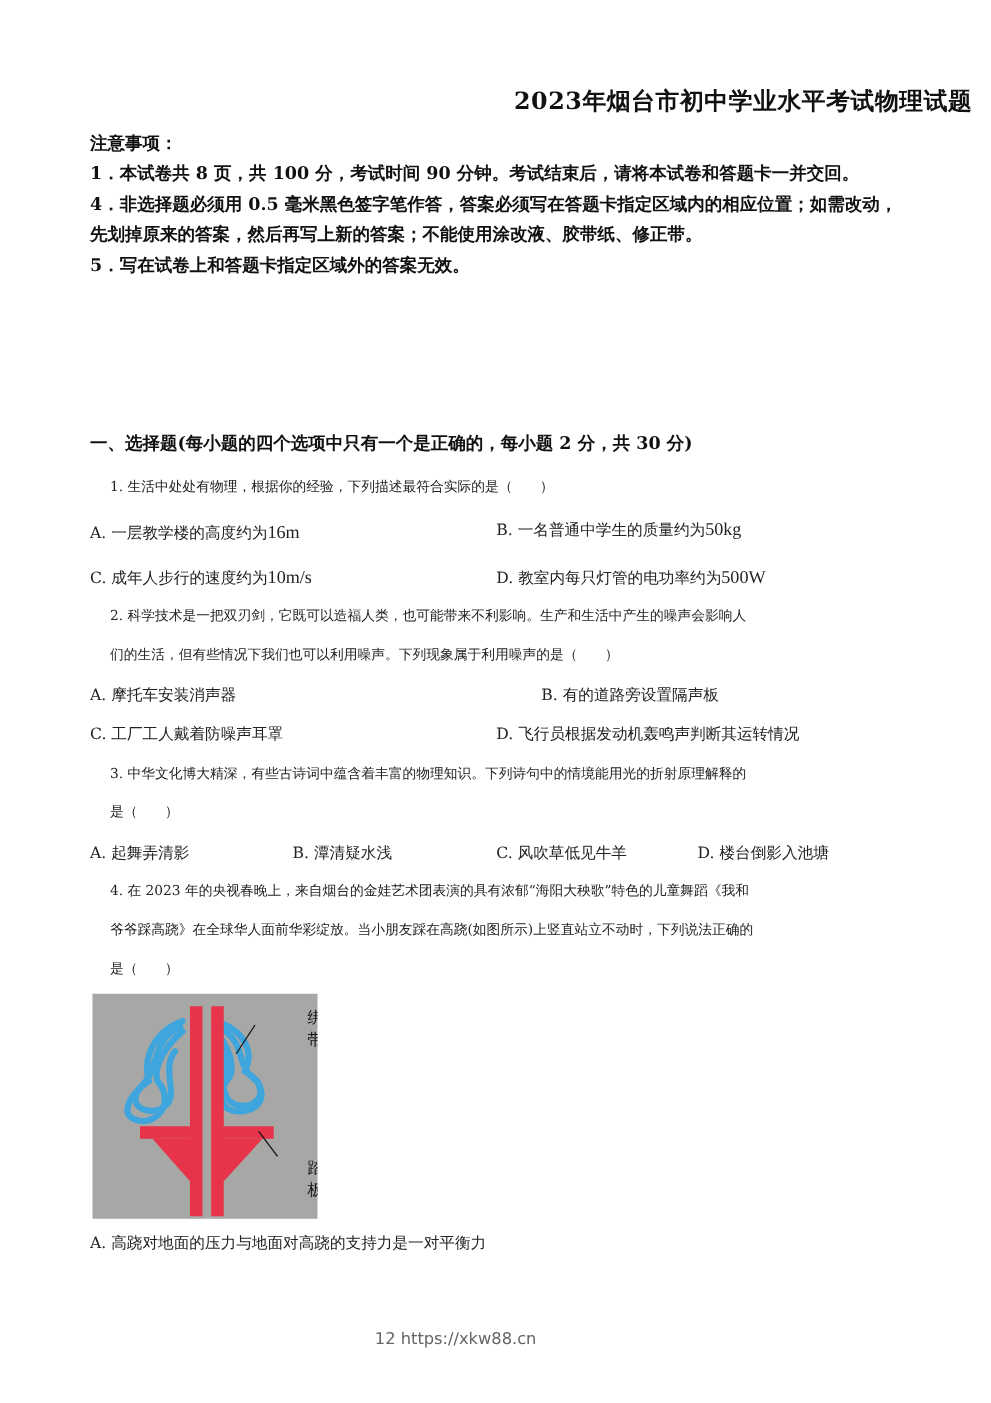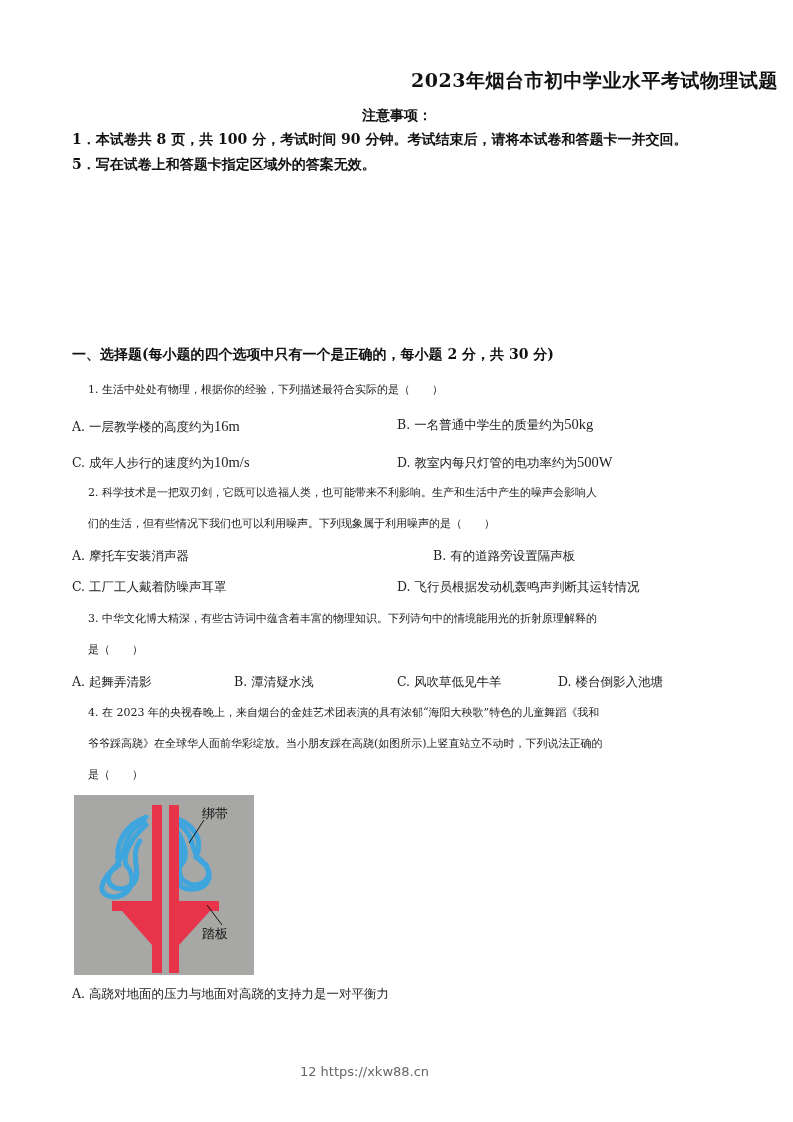--- a/index.html
+++ b/index.html
@@ -5,44 +5,45 @@
     html, body { margin: 0; padding: 0; background: #ffffff; }
     body {
       width: 793px; height: 1122px; position: relative; overflow: hidden;
       font-family: "DejaVu Serif", "Liberation Serif", serif; color: #111;
     }
     .title {
       position: absolute; top: 68px; left: 0; width: 778px; text-align: right;
       font-family: "DejaVu Serif", serif; font-weight: bold; font-size: 19px; letter-spacing: 0.5px;
     }
     .notes { position: absolute; left: 72px; top: 103px; width: 650px; }
-    .note-head { font-weight: bold; font-size: 14px; line-height: 24px; height: 24px; text-align: center; }
+    .note-head { font-weight: bold; font-size: 14px; line-height: 24px; height: 24px; }
     .note { font-weight: bold; font-size: 14px; line-height: 24.5px; }
     .section { position: absolute; left: 72px; top: 346px; font-weight: bold; font-size: 14px; }
     .q { position: absolute; left: 88px; width: 652px; font-size: 11px; color: #222; line-height: 31px; }
     .opt { position: absolute; font-size: 12.5px; color: #222; white-space: nowrap; }
     .unit { font-family: "Liberation Serif", serif; font-size: 14.5px; }
     .figure {
       position: absolute; left: 74px; top: 795px; width: 180px; height: 180px;
       background: #a7a7a5; overflow: hidden;
     }
-    .fig-label { position: absolute; font-size: 13px; color: #111; }
+    .fig-label { position: absolute; font-size: 13px; color: #111; margin-left: 44px; }
     .footer {
       position: absolute; top: 1064px; left: 0; width: 729px; text-align: center;
       font-family: "DejaVu Sans", sans-serif; font-size: 13px; color: #666;
     }
   </style>
 </head>
 <body>
 
 <div class="title">2023年烟台市初中学业水平考试物理试题</div>
 
 <div class="notes">
   <div class="note-head">注意事项：</div>
   <div class="note">1．本试卷共 8 页，共 100 分，考试时间 90 分钟。考试结束后，请将本试卷和答题卡一并交回。</div>
+  <div class="note">4．非选择题必须用 0.5 毫米黑色签字笔作答，答案必须写在答题卡指定区域内的相应位置；如需改动，先划掉原来的答案，然后再写上新的答案；不能使用涂改液、胶带纸、修正带。</div>
   <div class="note">5．写在试卷上和答题卡指定区域外的答案无效。</div>
 </div>
 
 <div class="section">一、选择题(每小题的四个选项中只有一个是正确的，每小题 2 分，共 30 分)</div>
 
 <div class="q" style="top:374px;">1. 生活中处处有物理，根据你的经验，下列描述最符合实际的是（　　）</div>
 <div class="opt" style="left:72px; top:418px;">
   <span>A. 一层教学楼的高度约为</span><span class="unit">16m</span>
 </div>
 <div class="opt" style="left:397px; top:416px;text-align:center;">

